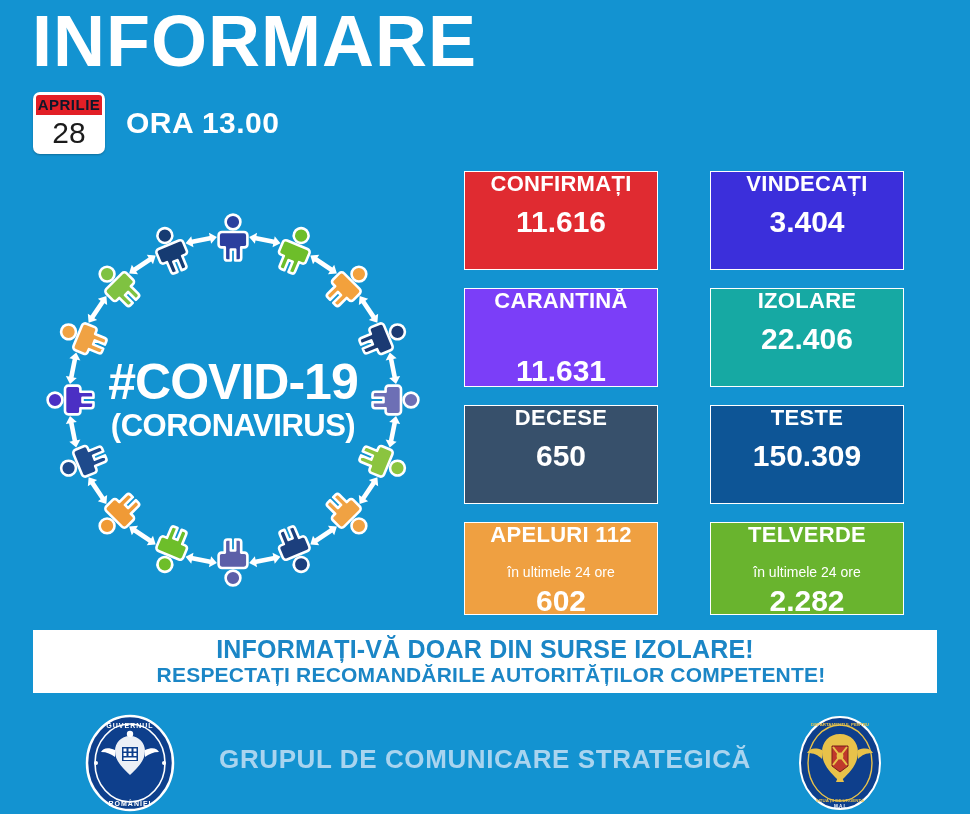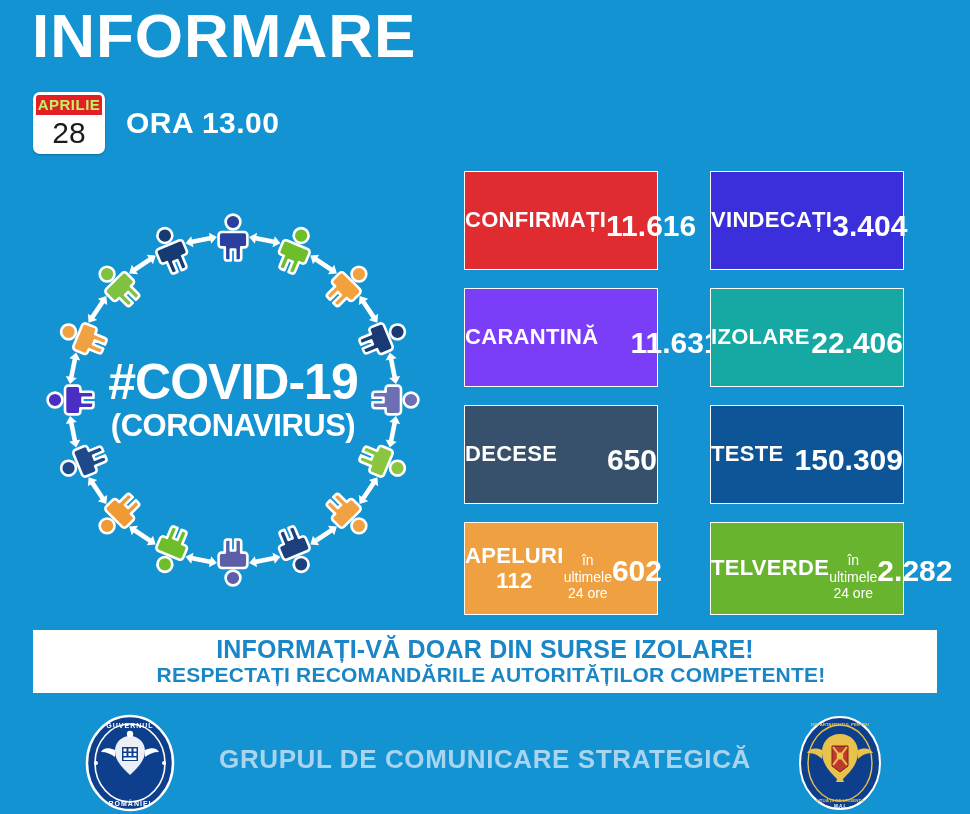--- a/index.html
+++ b/index.html
@@ -7,32 +7,32 @@
     width:970px;height:814px;overflow:hidden;
     background:#1393d1;
     font-family:"Liberation Sans",sans-serif;
     position:relative;
   }
   .page{position:relative;width:970px;height:814px;}
 
   
   .title{
     position:absolute;left:32px;top:2px;
-    font-size:62px;font-weight:bold;color:#ffffff;
+    font-size:72px;font-weight:bold;color:#ffffff;
     letter-spacing:1px;line-height:1.1;
   }
   .datebar{position:absolute;left:33px;top:92px;display:flex;align-items:center;}
   .calendar{
     width:72px;height:62px;background:#ffffff;border-radius:7px;
     box-shadow:0 1px 2px rgba(0,0,0,.25);
     display:flex;flex-direction:column;align-items:stretch;
     overflow:hidden;padding:3px;box-sizing:border-box;
   }
   .cal-month{
-    background:#e21f26;color:#bef264;font-weight:bold;font-size:15px;
+    background:#e21f26;color:#0f172a;font-weight:bold;font-size:15px;
     text-align:center;letter-spacing:.5px;line-height:20px;height:20px;
     border-radius:3px 3px 0 0;
   }
   .cal-day{
     flex:1;color:#1b1b1b;font-weight:normal;font-size:30px;
     display:flex;align-items:center;justify-content:center;line-height:1;
   }
   .hour{
     margin-left:21px;color:#ffffff;font-size:30px;font-weight:bold;
     letter-spacing:.5px;
@@ -52,21 +52,21 @@
   
   .stats{
     position:absolute;left:464px;top:171px;
     width:440px;
     display:grid;grid-template-columns:194px 194px;
     column-gap:52px;row-gap:18px;
   }
   .card{
     border:1.5px solid #ffffff;
     box-sizing:border-box;
-    display:flex;flex-direction:row;align-items:center;justify-content:space-between;
+    display:flex;flex-direction:column;align-items:center;justify-content:flex-start;
     color:#ffffff;text-align:center;
   }
   .card.r1,.card.r2,.card.r3{height:99px;}
   .card.r4{height:93px;}
   .card-label{font-size:22px;font-weight:bold;letter-spacing:.3px;line-height:1.1;}
   .card-note{font-size:14px;font-weight:normal;line-height:1.2;margin-top:17px;}
   .card-value{font-size:30px;font-weight:bold;line-height:1.1;margin-top:9px;}
   .card.r4 .card-value{margin-top:3px;}
 
   

